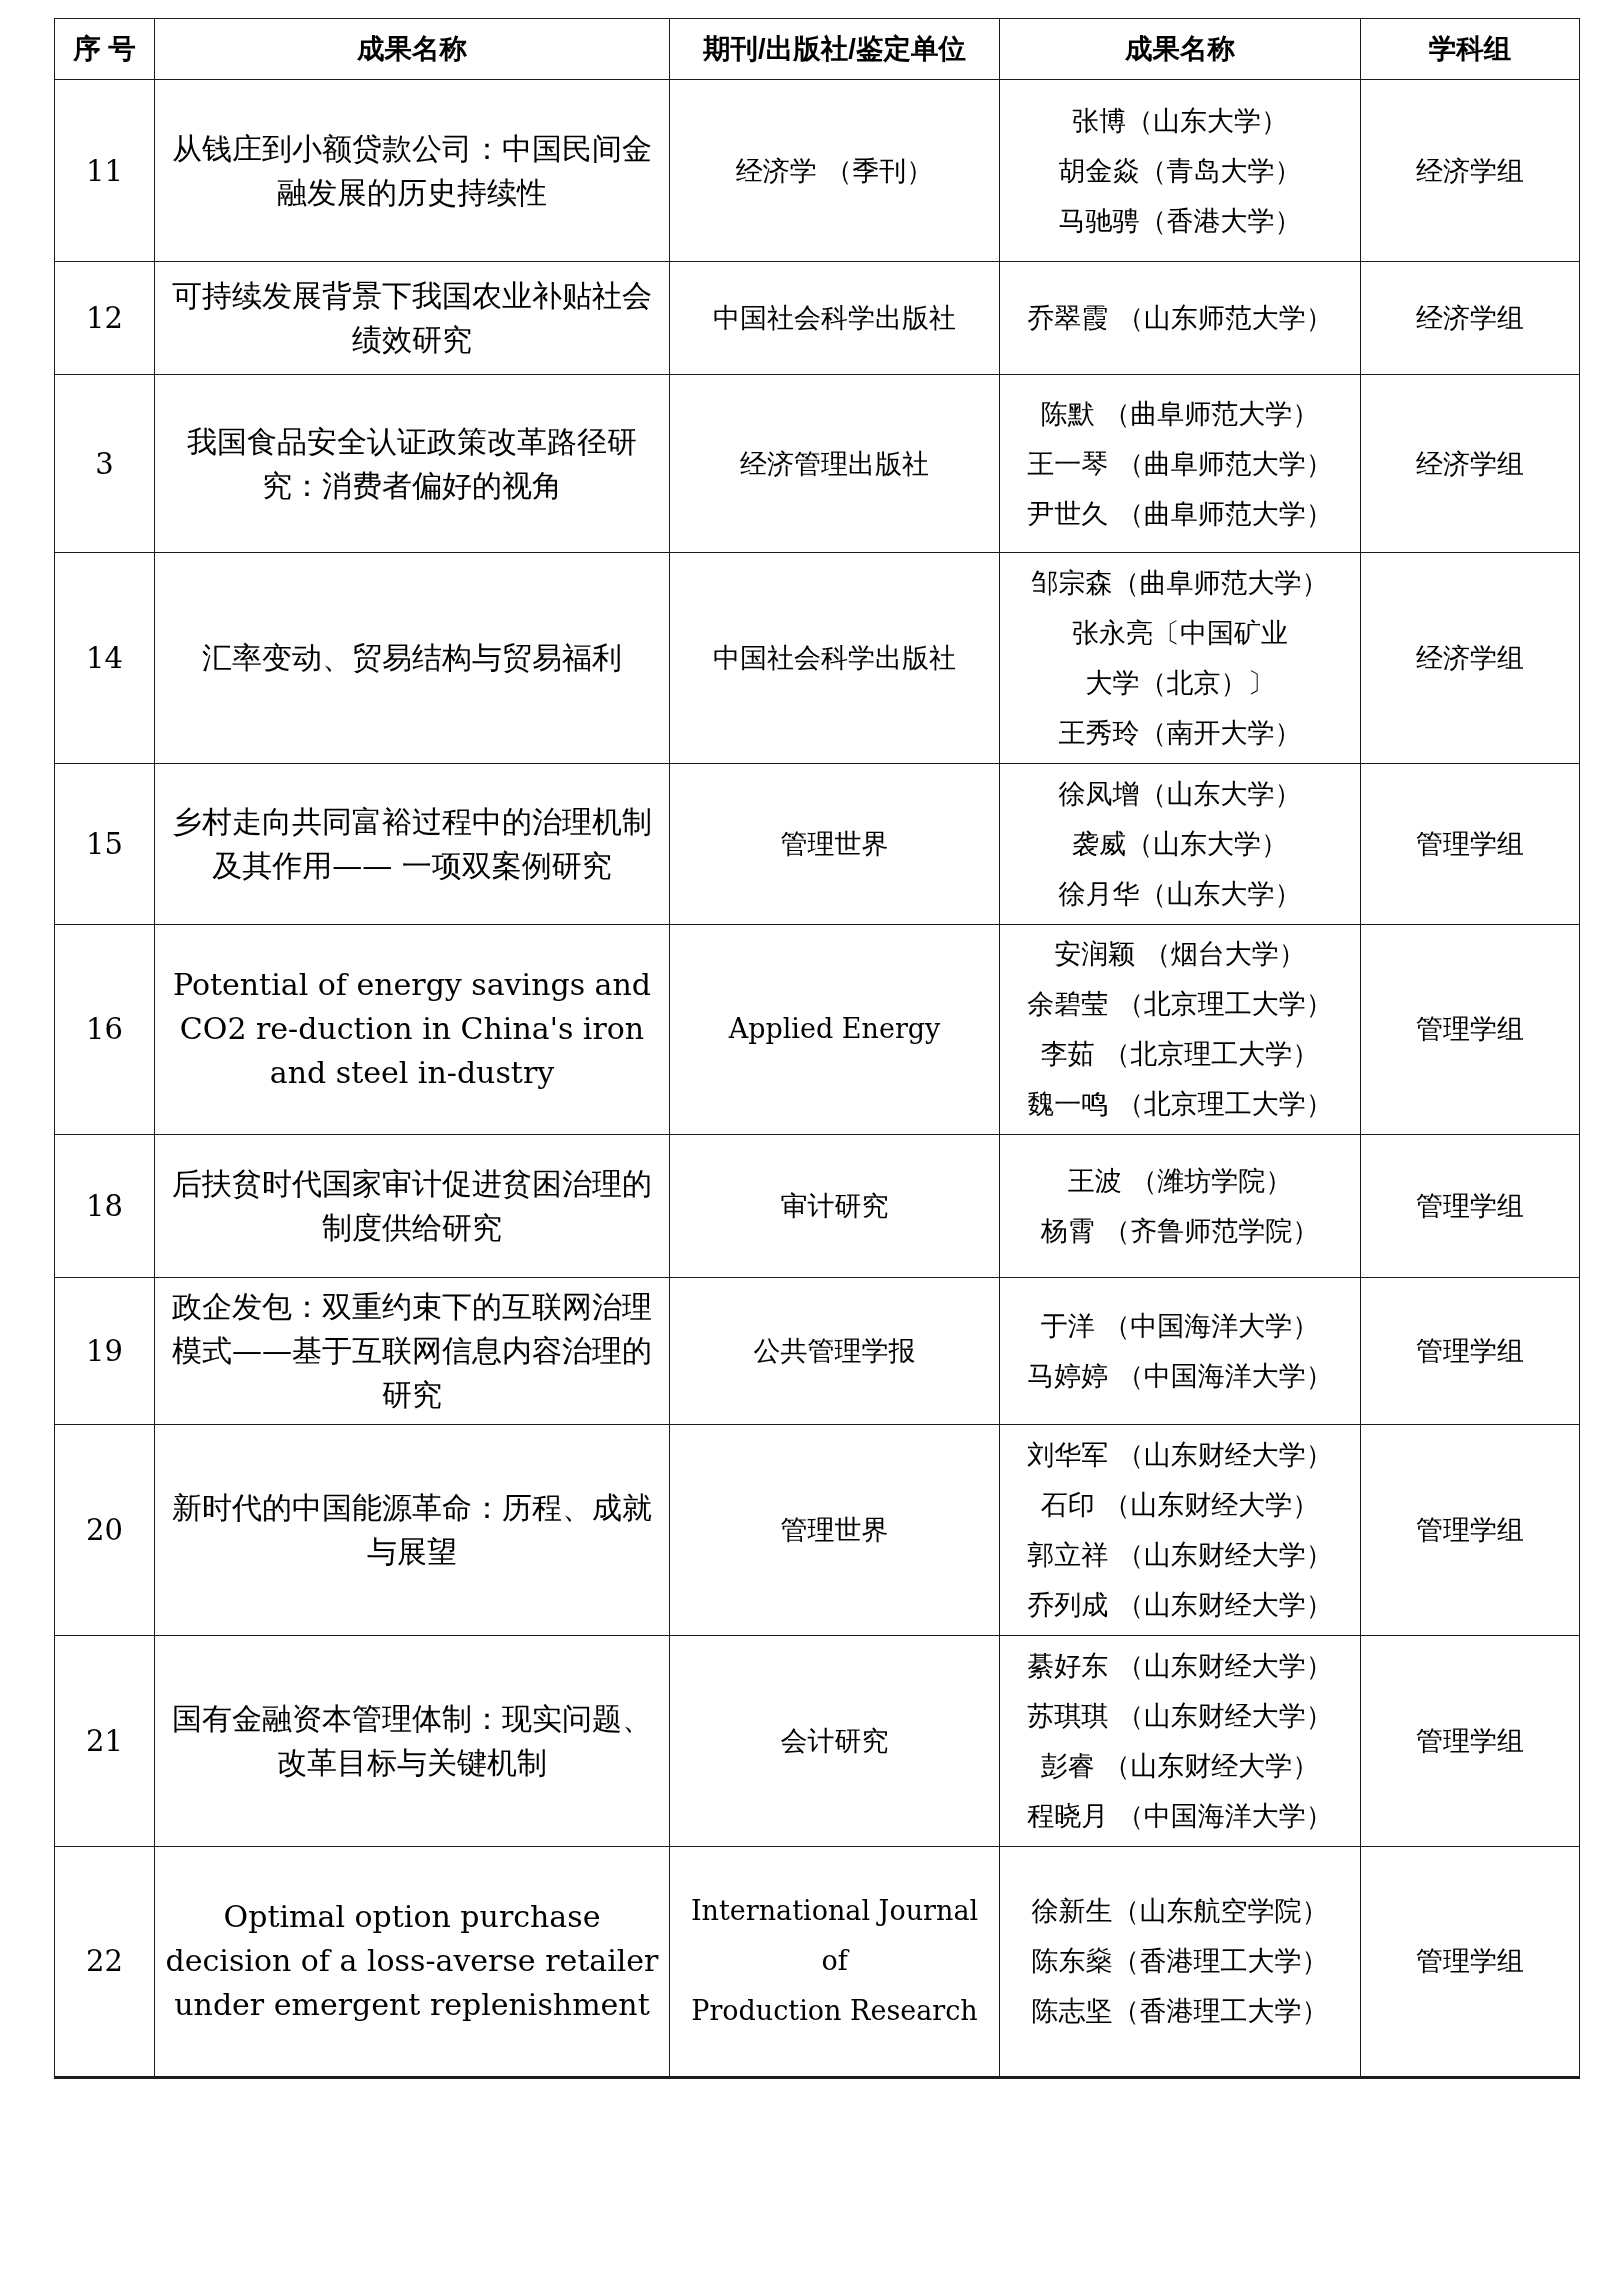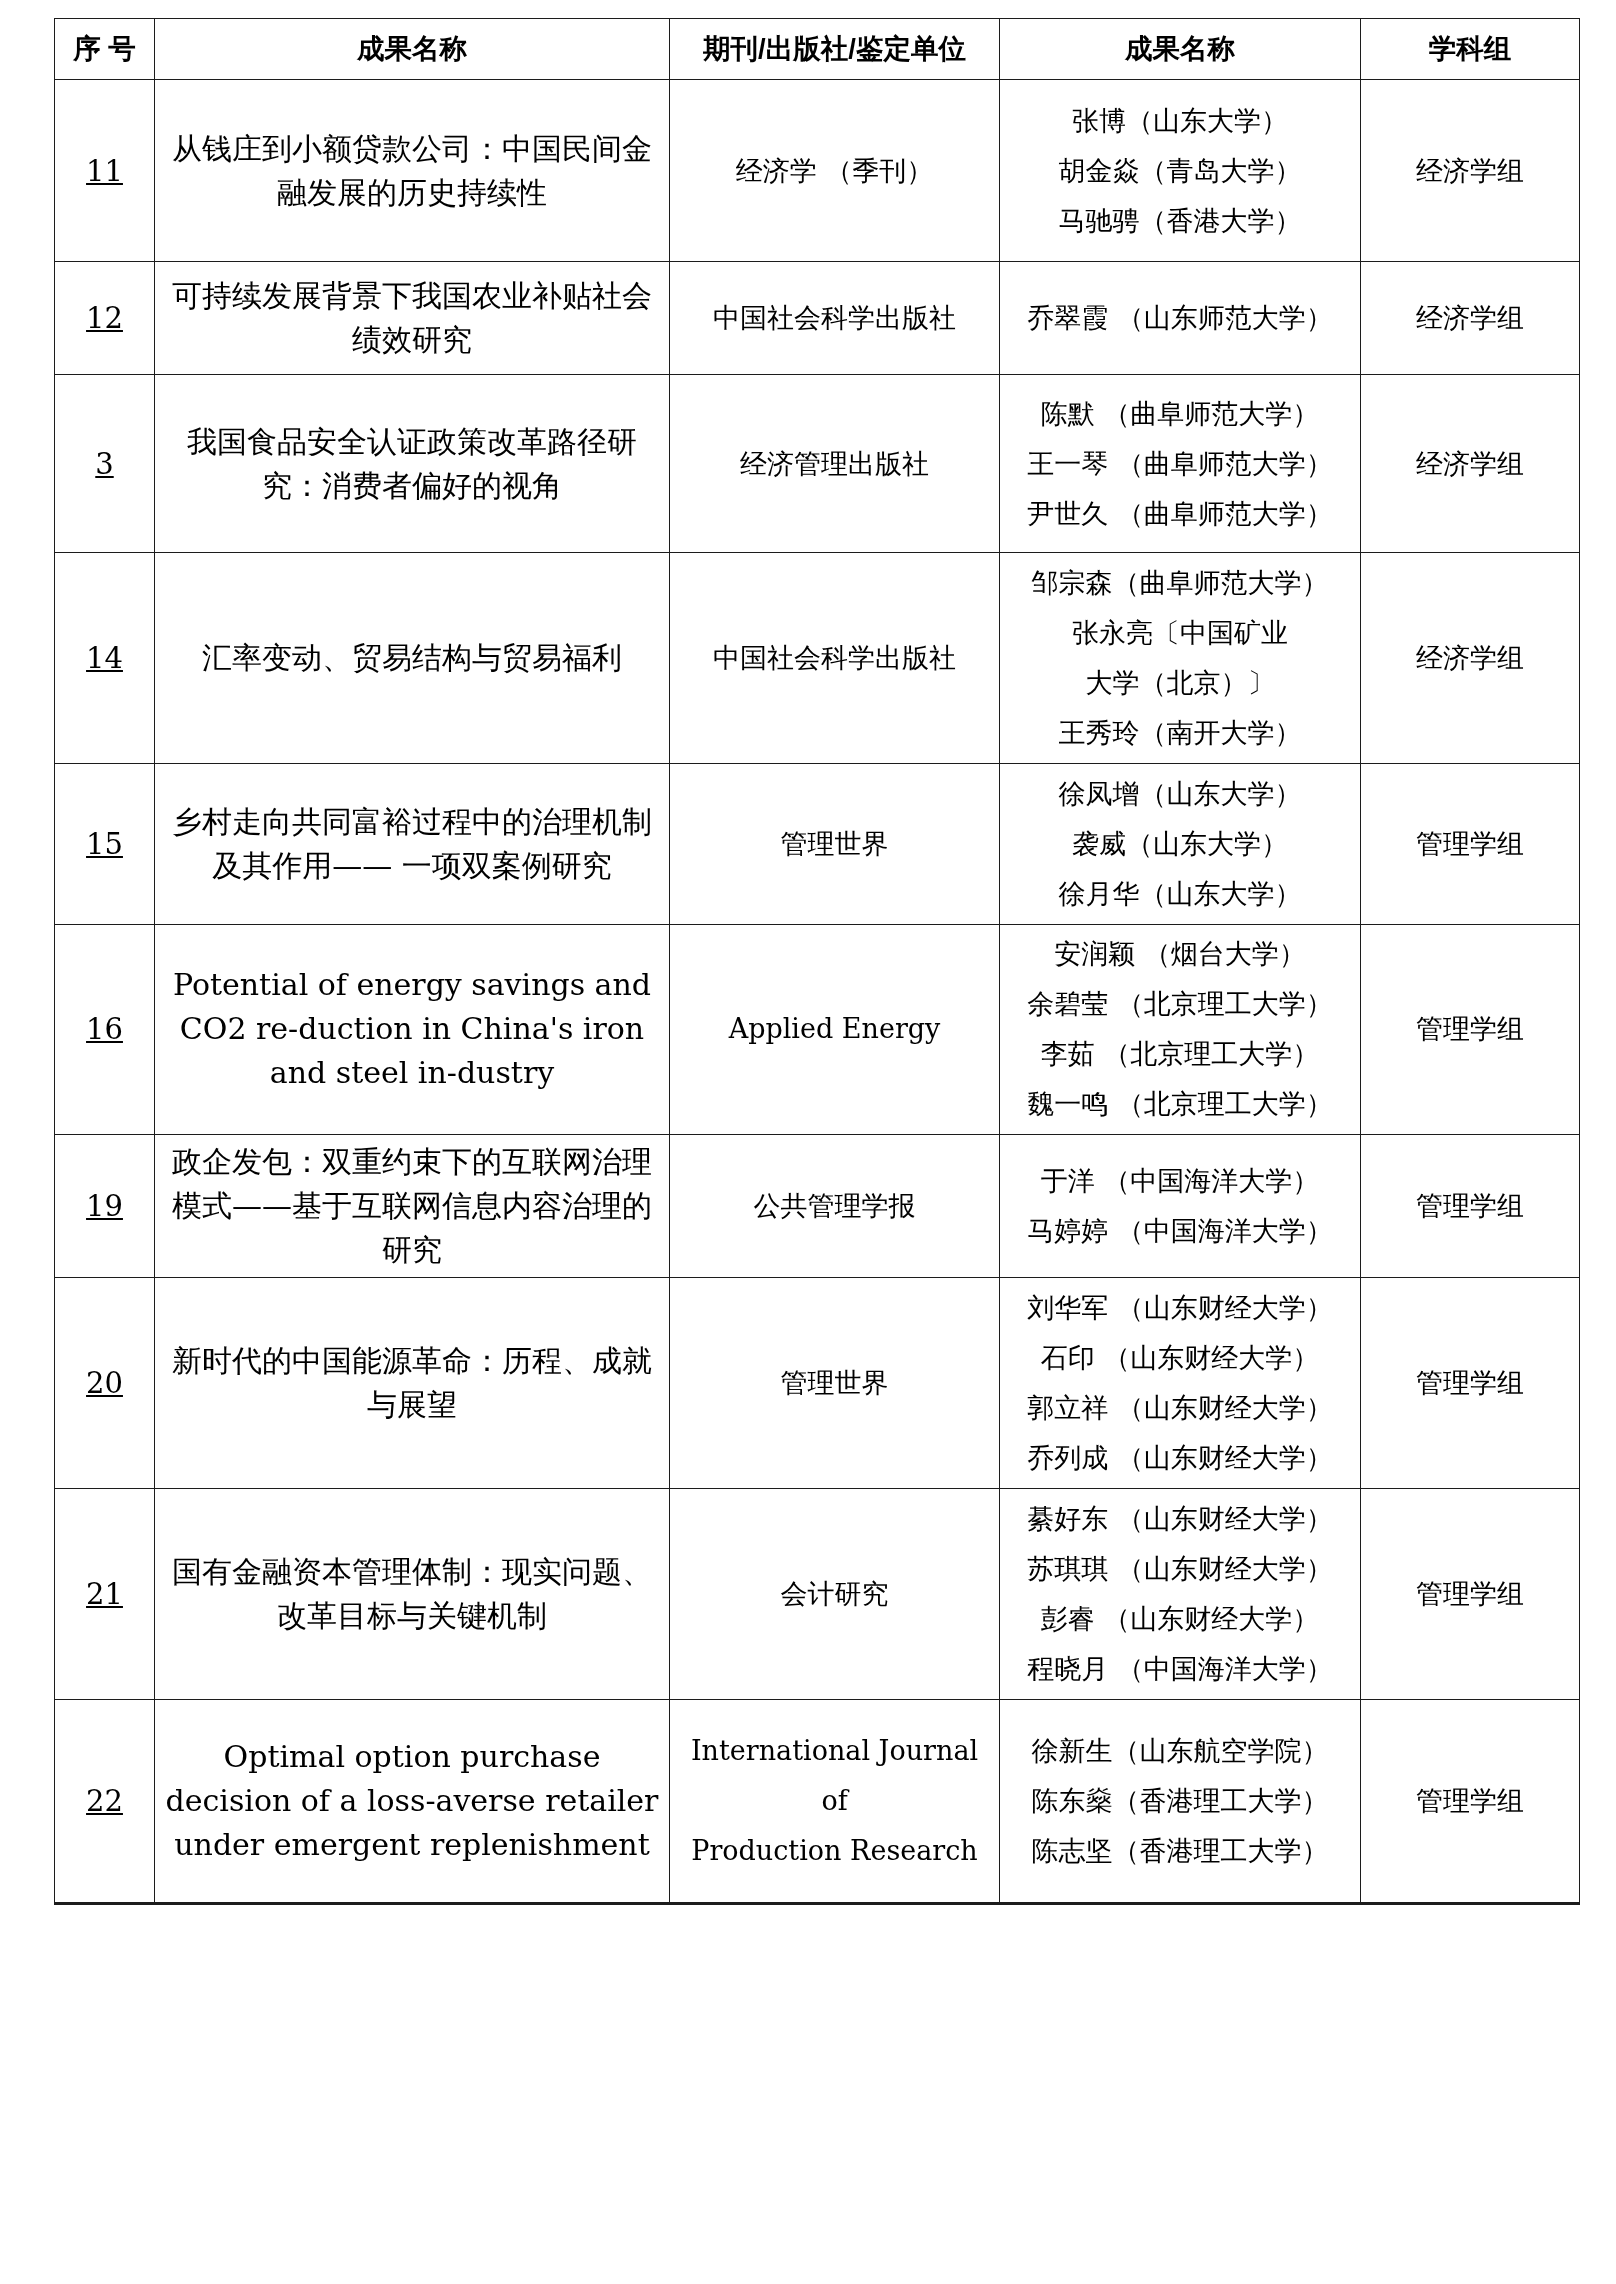--- a/index.html
+++ b/index.html
@@ -16,21 +16,21 @@
     border:1.6px solid #1c1c1c;
     vertical-align:middle;text-align:center;
     padding:4.9px 8px;box-sizing:border-box;
     overflow:hidden;
   }
   thead th{
     font-family:"Liberation Sans","DejaVu Sans",sans-serif;
     font-weight:bold;font-size:27.5px;height:61px;
     white-space:nowrap;padding:0 3.2px;
   }
-  td.c-no{font-size:29px;text-decoration:underline;}
+  td.c-no{font-size:29px;}
   td.c-title{
     text-align:justify;font-size:30px;line-height:44px;
     padding:8px 12px;
   }
   td.c-journal, td.c-authors, td.c-group{
     font-size:27px;line-height:50px;white-space:pre-line;
     padding:4.9px 6.5px;
   }
   tbody tr:nth-child(1){height:182px;}
   tbody tr:nth-child(2){height:113px;}
@@ -115,20 +115,28 @@
         <td class="c-no">16</td>
         <td class="c-title">Potential of energy savings and CO2 re-duction in China's iron and steel in-dustry</td>
         <td class="c-journal">Applied Energy</td>
         <td class="c-authors">安润颖 （烟台大学）
 余碧莹 （北京理工大学）
 李茹 （北京理工大学）
 魏一鸣 （北京理工大学）</td>
         <td class="c-group">管理学组</td>
       </tr>
       <tr>
+        <td class="c-no">18</td>
+        <td class="c-title">后扶贫时代国家审计促进贫困治理的制度供给研究</td>
+        <td class="c-journal">审计研究</td>
+        <td class="c-authors">王波 （潍坊学院）
+杨霄 （齐鲁师范学院）</td>
+        <td class="c-group">管理学组</td>
+      </tr>
+      <tr>
         <td class="c-no">19</td>
         <td class="c-title">政企发包：双重约束下的互联网治理模式——基于互联网信息内容治理的研究</td>
         <td class="c-journal">公共管理学报</td>
         <td class="c-authors">于洋 （中国海洋大学）
 马婷婷 （中国海洋大学）</td>
         <td class="c-group">管理学组</td>
       </tr>
       <tr>
         <td class="c-no">20</td>
         <td class="c-title">新时代的中国能源革命：历程、成就与展望</td>

